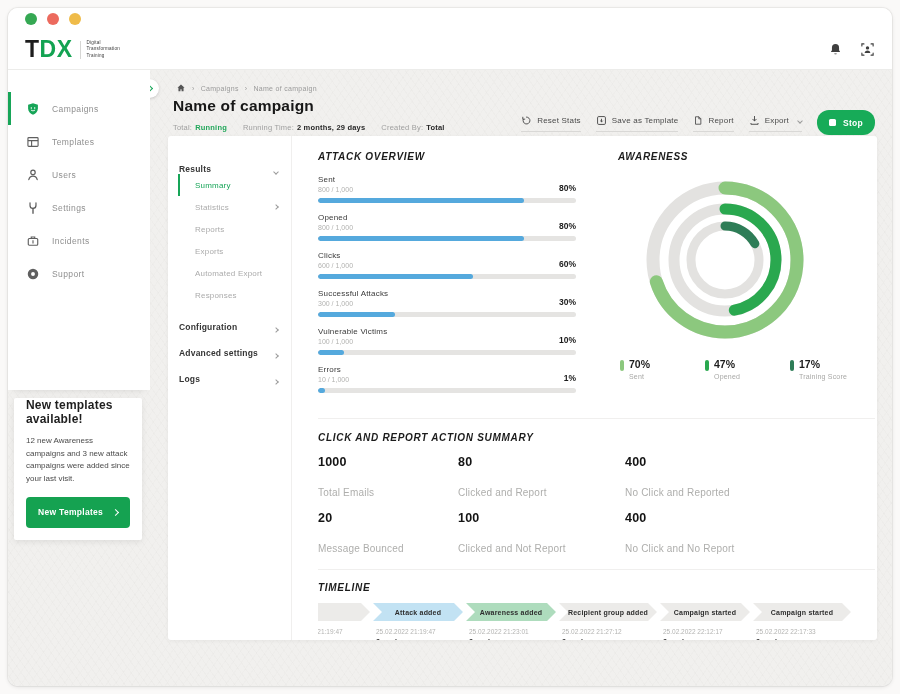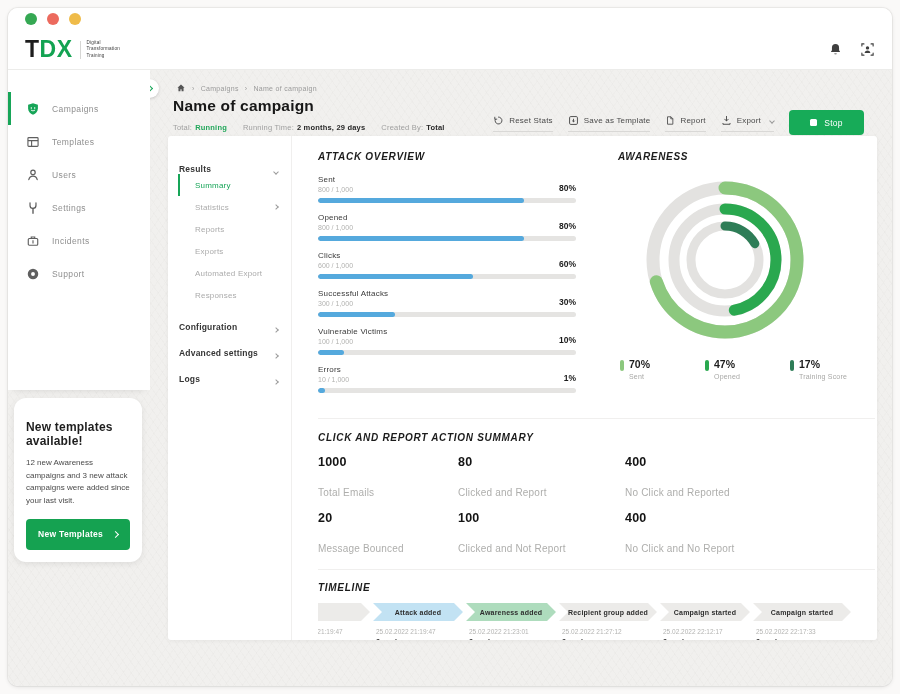--- a/index.html
+++ b/index.html
@@ -27,21 +27,21 @@
     background-image: repeating-linear-gradient(55deg, rgba(70,65,50,.020) 0 1px, transparent 1px 6px),
                       repeating-linear-gradient(-55deg, rgba(70,65,50,.016) 0 1px, transparent 1px 7px); }
 
   .sidebar { width:142px; position:relative; z-index:2; display:flex; flex-direction:column; }
   .sidenav { background:#fff; height:320px; padding-top:22px; box-shadow:0 6px 7px -6px rgba(0,0,0,.12); }
   .snav-item { height:33px; display:flex; align-items:center; gap:12px; padding-left:14px;
     border-left:3px solid transparent; color:#8f8f8f; font-size:8.5px; letter-spacing:.4px; cursor:pointer; }
   .snav-item.active { border-left-color:#17A558; }
   .snav-item .ic { width:15px; display:flex; justify-content:center; color:#5f5f5f; }
 
-  .promo { margin:8px 8px 0 6px; background:#fff; border-radius:12px; padding:22px 12px 12px;
+  .promo { margin:8px 8px 0 6px; background:#fff; border-radius:2px; padding:0 12px 12px;
     box-shadow:0 2px 6px rgba(0,0,0,.08); }
   .promo-title { font-size:12px; font-weight:700; color:#1e1e1e; line-height:1.2; letter-spacing:.2px; }
   .promo-body { margin-top:8px; font-size:8px; color:#4a4a4a; line-height:1.6; }
   .promo-btn { margin-top:11px; height:31px; background:#15A251; border-radius:4px; color:#fff;
     font-size:8.5px; font-weight:700; letter-spacing:.3px; display:flex; align-items:center;
     justify-content:space-between; padding:0 12px; cursor:pointer; }
 
   .main { flex:1; position:relative; z-index:1; }
   .toggle { position:absolute; left:-10px; top:9px; width:19px; height:19px; border-radius:50%;
     background:#fff; box-shadow:0 1px 3px rgba(0,0,0,.18); display:flex; align-items:center;
@@ -54,26 +54,26 @@
 
   .crumbs { position:absolute; left:26px; top:13px; display:flex; align-items:center; gap:6px;
     font-size:7px; color:#9a9a9a; letter-spacing:.3px; }
   .crumbs .sep { color:#9a9a9a; font-size:7px; }
 
   .page-title { position:absolute; left:23px; top:27px; font-size:15.5px; font-weight:700; color:#171717; letter-spacing:.2px; }
   .meta { position:absolute; left:23px; top:53px; display:flex; gap:16px; font-size:7.5px; color:#9f9f9f; letter-spacing:.2px; }
   .meta b { color:#272727; margin-left:3px; }
   .meta .running { color:#22A75B; font-weight:700; margin-left:3px; }
 
-  .actions { position:absolute; right:28px; top:40px; display:flex; align-items:center; gap:15px; }
+  .actions { position:absolute; right:17px; top:40px; display:flex; align-items:center; gap:15px; }
   .action-link { display:flex; align-items:center; gap:5px; font-size:8px; color:#4a4a4a;
     padding-bottom:5px; border-bottom:1px solid #d9d8d6; letter-spacing:.2px; cursor:pointer; }
   .action-link svg { flex-shrink:0; }
-  .stop-btn { width:75px; height:25px; background:#17AB58; border-radius:4px; color:#fff; font-size:8.5px;
-    font-weight:400; letter-spacing:.3px; display:flex; align-items:center; justify-content:center;
+  .stop-btn { width:58px; height:25px; background:#17AB58; border-radius:12px; color:#fff; font-size:8.5px;
+    font-weight:700; letter-spacing:.3px; display:flex; align-items:center; justify-content:center;
     gap:7px; cursor:pointer; margin-bottom:2px; }
   .stop-sq { width:7px; height:7px; background:#fff; border-radius:1.5px; }
 
   .card { position:absolute; left:18px; right:15px; top:66px; bottom:46px; background:#fff;
     border-radius:3px; box-shadow:0 1px 4px rgba(0,0,0,.05); display:flex; overflow:hidden; }
 
   .subnav { width:124px; flex-shrink:0; border-right:1px solid #f0efee; padding-top:15px; }
   .subnav-head { height:23px; display:flex; align-items:flex-end; justify-content:space-between;
     padding:0 13px 0 11px; font-size:8.5px; font-weight:700; color:#353535; letter-spacing:.2px; cursor:pointer; }
   .subnav-sub { height:22px; display:flex; align-items:center; justify-content:space-between;

